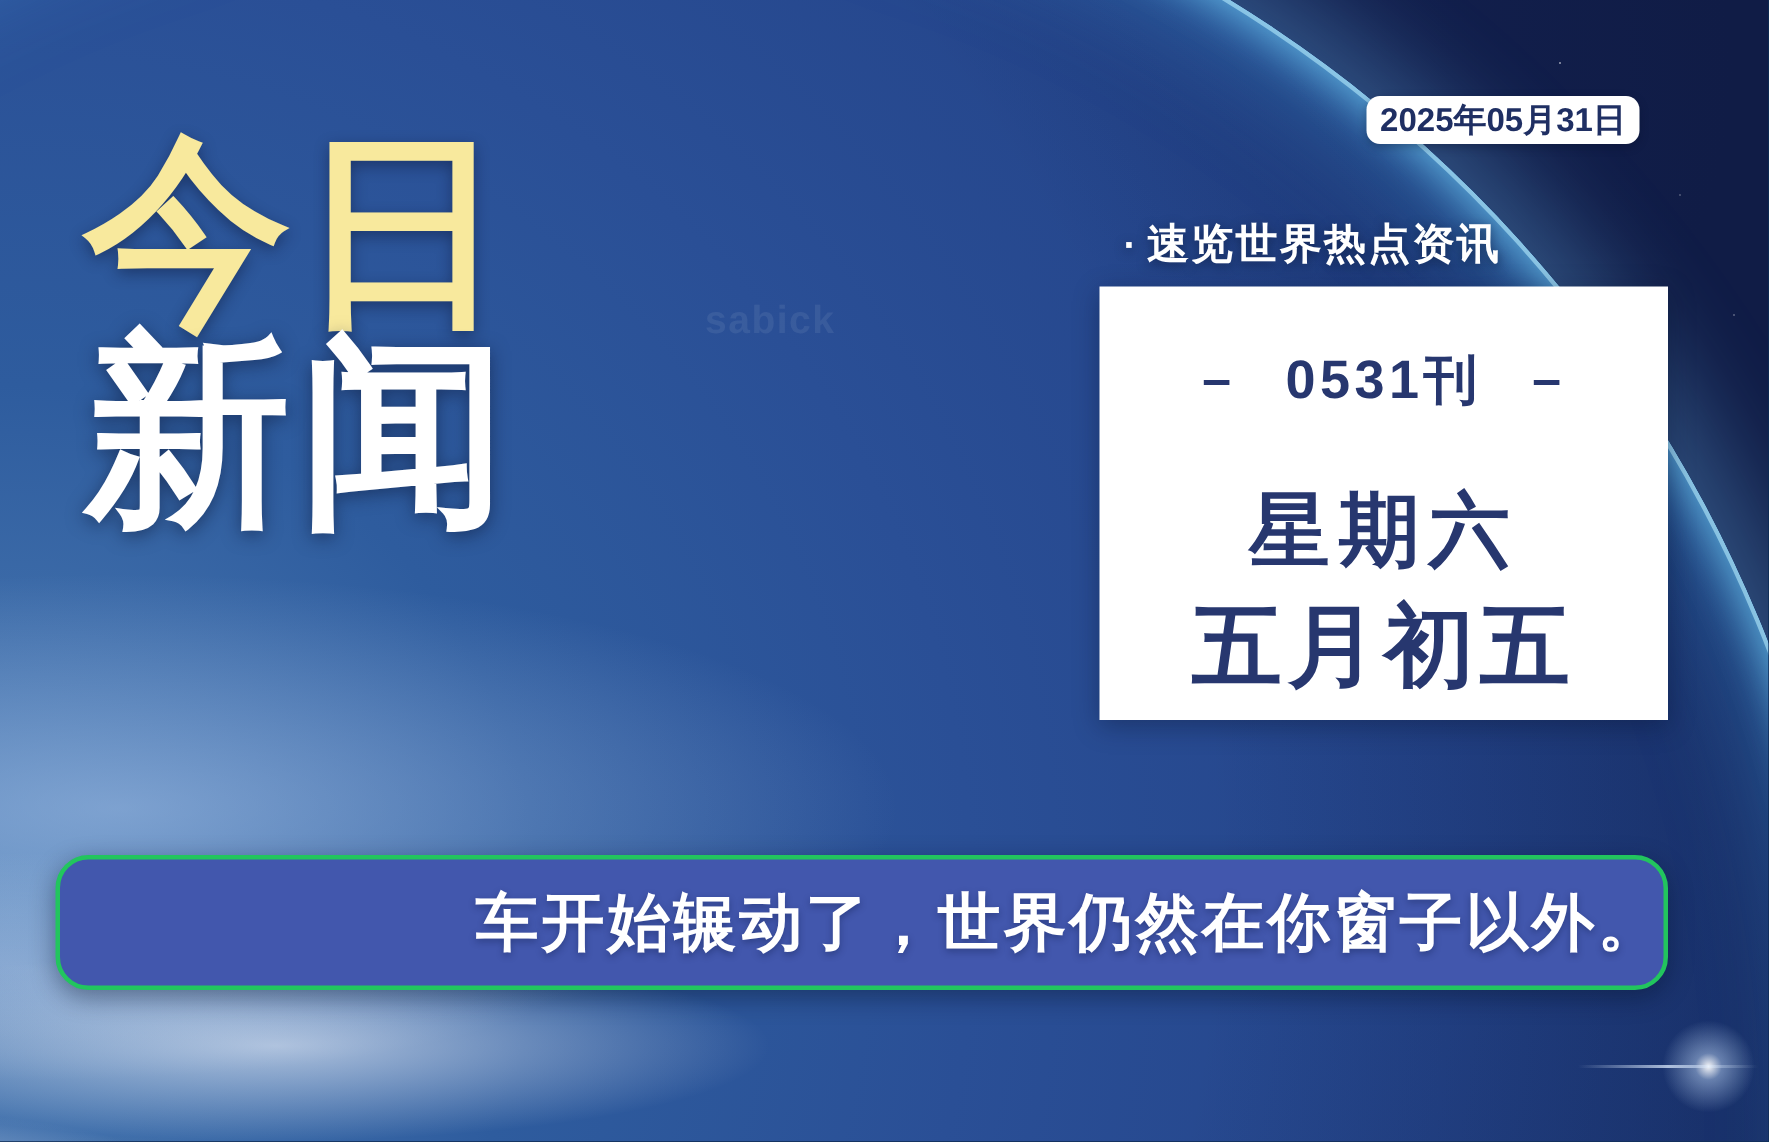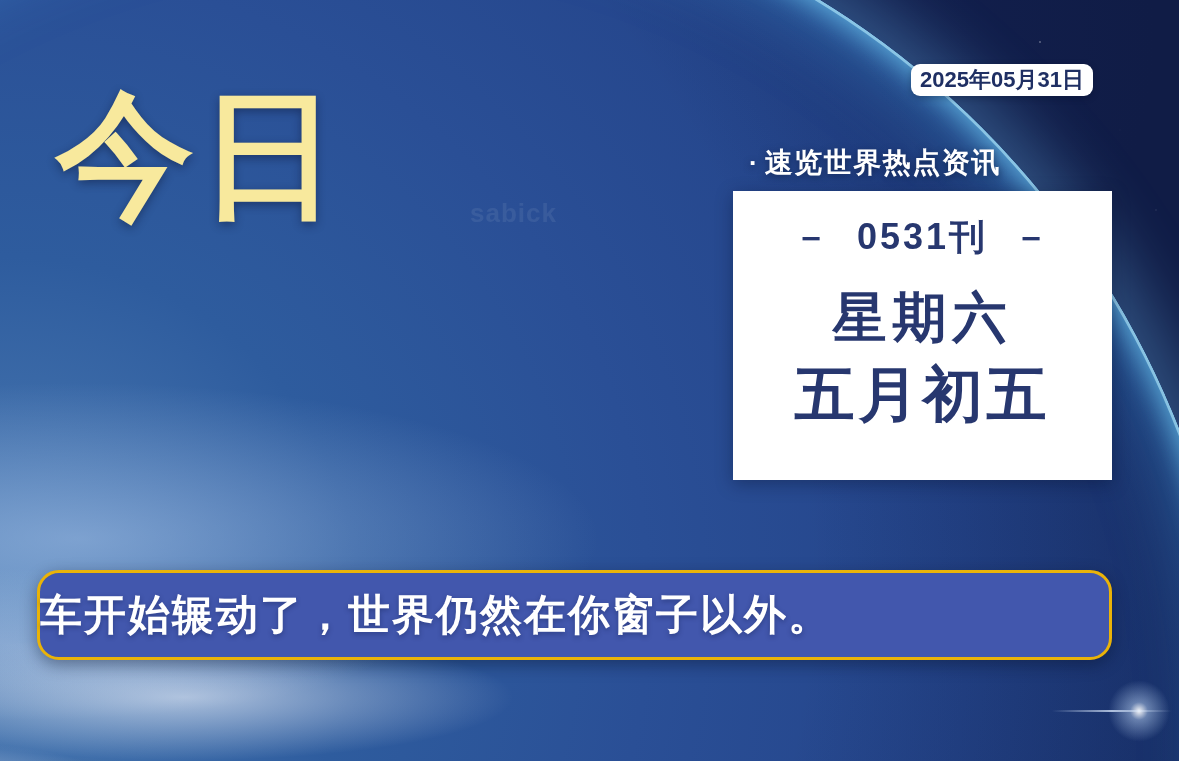--- a/index.html
+++ b/index.html
@@ -230,45 +230,45 @@
     left: 733px; top: 191px;
     width: 379px; height: 289px;
     background: #ffffff;
     color: #27376F;
     box-shadow: 0 4px 16px rgba(6,14,40,.35);
     display: flex;
     flex-direction: column;
     align-items: center;
   }
   .info-card .issue {
-    margin-top: 22px;
+    margin-top: 38px;
     font-size: 36px; font-weight: 700;
     letter-spacing: 3px;
     white-space: nowrap;
   }
   .info-card .issue .dash { margin: 0 12px; font-weight: 700; }
   .info-card .weekday {
-    margin-top: 20px;
+    margin-top: 40px;
     font-size: 54px; font-weight: 700;
     letter-spacing: 6px;
   }
   .info-card .lunar {
     font-size: 60px; font-weight: 700;
     letter-spacing: 4px;
   }
 
   .quote-banner {
     position: absolute;
     left: 37px; top: 570px;
     width: 1075px; height: 90px;
     box-sizing: border-box;
     background: #4257AD;
-    border: 3px solid #eab308;
+    border: 3px solid #22c55e;
     border-radius: 22px;
-    display: flex; align-items: center; justify-content: flex-start;
+    display: flex; align-items: center; justify-content: flex-end;
     box-shadow: 0 5px 16px rgba(6,14,40,.40);
   }
   .quote-banner .qtext {
     color: #ffffff;
     font-size: 42px;
     font-weight: 700;
     letter-spacing: 2px;
     white-space: nowrap;
     text-shadow: 0 2px 5px rgba(10,20,60,.35);
   }
@@ -288,20 +288,21 @@
     <div class="earth-shade"></div>
     <div class="earth-limb"></div>
   </div>
 
   <div class="flare"></div>
 
   <div class="watermark">sabick</div>
 
   <div class="masthead">
     <span class="line jinri">今日</span>
+    <span class="line xinwen">新闻</span>
   </div>
 
   <div class="date-pill">
     <span>2025年05月31日</span>
   </div>
 
   <div class="tagline">
     <span class="dot">·</span>
     <span class="sub">速览世界热点资讯</span>
   </div>

